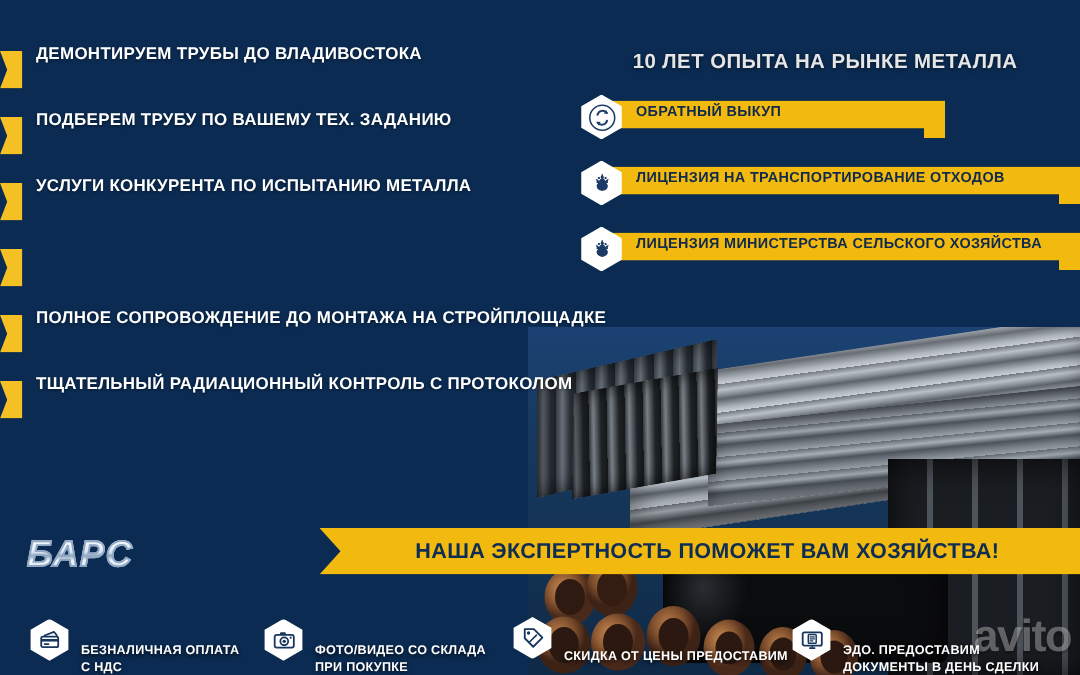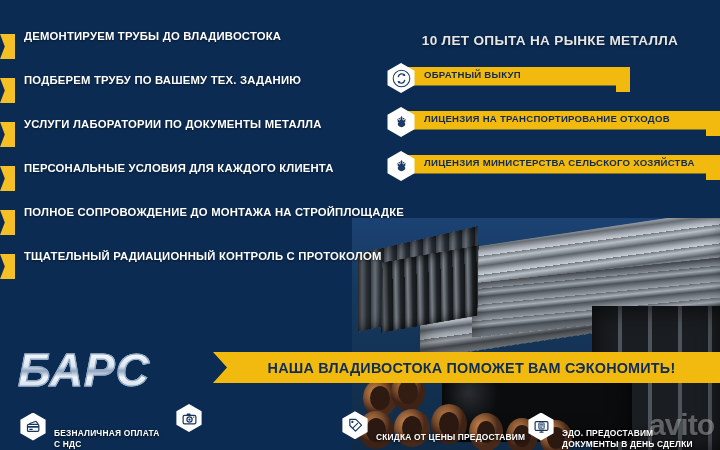--- a/index.html
+++ b/index.html
@@ -228,21 +228,21 @@
     position: absolute;
     left: 18px;
     top: 348px;
     width: 170px;
     height: 44px;
     display: flex;
     align-items: center;
   }
   .logo-text {
     font-family: "Liberation Sans", sans-serif;
-    font-size: 46px;
+    font-size: 24px;
     font-weight: 700;
     font-style: italic;
     letter-spacing: 1px;
     color: #eef3f9;
     -webkit-text-stroke: 1.2px #8ea7c4;
     text-shadow:
       0 2px 0 #5b7header,
       0 2px 4px rgba(0,0,0,.6);
     line-height: 1;
     background: linear-gradient(180deg, #ffffff 0%, #dce6f2 42%, #90a6bf 52%, #f2f6fb 66%, #c3d0de 100%);
@@ -366,26 +366,25 @@
       <span class="feature-text">ДЕМОНТИРУЕМ ТРУБЫ ДО ВЛАДИВОСТОКА</span>
     </div>
 
     <div class="feature-row">
       <span class="ribbon-tab"></span>
       <span class="feature-text">ПОДБЕРЕМ ТРУБУ ПО ВАШЕМУ ТЕХ. ЗАДАНИЮ</span>
     </div>
 
     <div class="feature-row">
       <span class="ribbon-tab"></span>
-      <span class="feature-text">УСЛУГИ ЛАБОРАТОРИИ ПО ДОКУМЕНТЫ МЕТАЛЛА</span>
+      <span class="feature-text">УСЛУГИ КОНКУРЕНТА ПО ИСПЫТАНИЮ МЕТАЛЛА</span>
     </div>
 
     <div class="feature-row">
       <span class="ribbon-tab"></span>
-      <span class="feature-text">ПЕРСОНАЛЬНЫЕ УСЛОВИЯ ДЛЯ КАЖДОГО КЛИЕНТА</span>
     </div>
 
     <div class="feature-row">
       <span class="ribbon-tab"></span>
       <span class="feature-text">ПОЛНОЕ СОПРОВОЖДЕНИЕ ДО МОНТАЖА НА СТРОЙПЛОЩАДКЕ</span>
     </div>
 
     <div class="feature-row">
       <span class="ribbon-tab"></span>
       <span class="feature-text">ТЩАТЕЛЬНЫЙ РАДИАЦИОННЫЙ КОНТРОЛЬ С ПРОТОКОЛОМ</span>
@@ -441,21 +440,21 @@
       </div>
 
     </div>
   </div>
 
   <div class="logo">
     <span class="logo-text">БАРС</span>
   </div>
 
   <div class="cta">
-    <span class="cta-text">НАША ВЛАДИВОСТОКА ПОМОЖЕТ ВАМ СЭКОНОМИТЬ!</span>
+    <span class="cta-text">НАША ЭКСПЕРТНОСТЬ ПОМОЖЕТ ВАМ ХОЗЯЙСТВА!</span>
   </div>
 
   <div class="bottom-bar">
 
     <div class="benefit" style="left:19px; top:14px;">
       <span class="benefit-icon">
         <svg width="17" height="17" viewBox="0 0 24 24">
           <rect x="3.5" y="9" width="16" height="10" rx="1.6" fill="none" stroke="#17355d" stroke-width="1.7"></rect>
           <rect x="3.5" y="11.3" width="16" height="2.4" fill="#17355d"></rect>
           <rect x="6" y="15.3" width="5" height="1.6" rx=".5" fill="#17355d"></rect>
@@ -469,20 +468,22 @@
     <div class="benefit" style="left:175px; top:14px;">
       <span class="benefit-icon">
         <svg width="17" height="17" viewBox="0 0 24 24">
           <rect x="3" y="7.5" width="18" height="12" rx="2" fill="none" stroke="#17355d" stroke-width="1.7"></rect>
           <circle cx="12" cy="13.5" r="3.7" fill="none" stroke="#17355d" stroke-width="1.7"></circle>
           <circle cx="12" cy="13.5" r="1.6" fill="#17355d"></circle>
           <rect x="8" y="5" width="5.5" height="2.6" rx="1" fill="#17355d"></rect>
           <circle cx="18" cy="10" r="1" fill="#17355d"></circle>
         </svg>
       </span>
+      <span class="benefit-label">ФОТО/ВИДЕО СО СКЛАДА
+ПРИ ПОКУПКЕ</span>
     </div>
 
     <div class="benefit" style="left:341px; top:18px;">
       <span class="benefit-icon">
         <svg width="17" height="17" viewBox="0 0 24 24">
           <path d="M12.6 3.4 L20.6 11.4 L12 20 L4 12 L4 3.4 Z" fill="none" stroke="#17355d" stroke-width="1.7" stroke-linejoin="round"></path>
           <circle cx="7.6" cy="7" r="1.6" fill="#17355d"></circle>
           <path d="M8.5 15.5 L15 9" stroke="#17355d" stroke-width="1.5" stroke-linecap="round"></path>
         </svg>
       </span>

